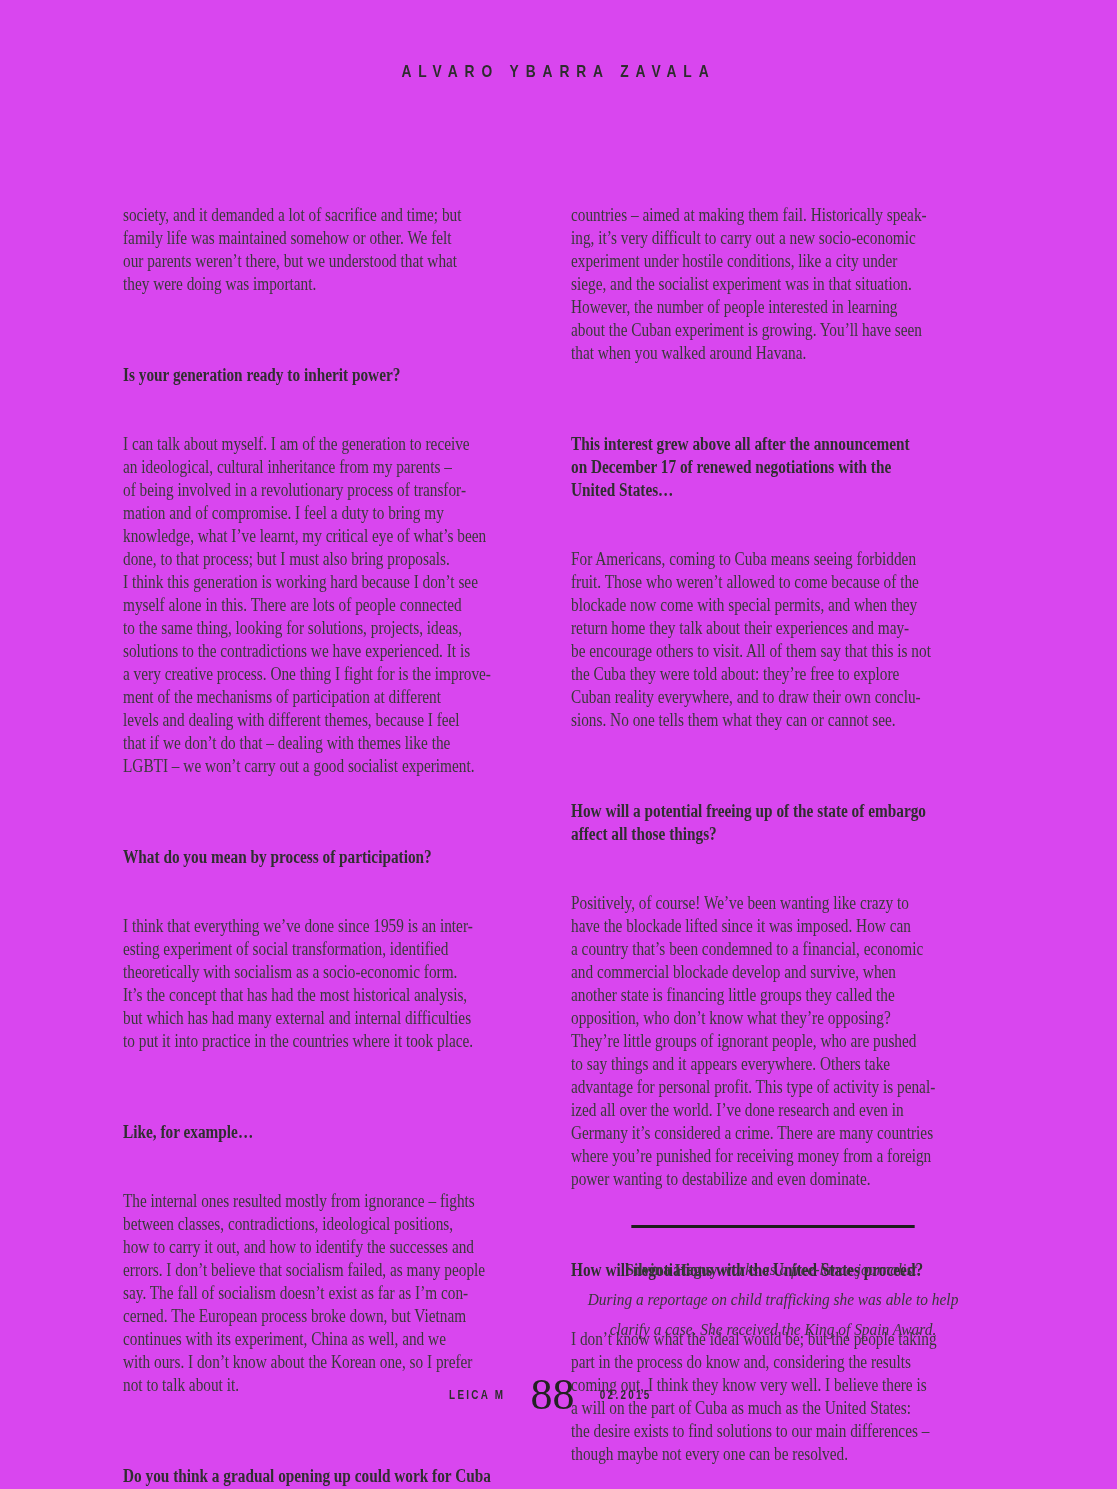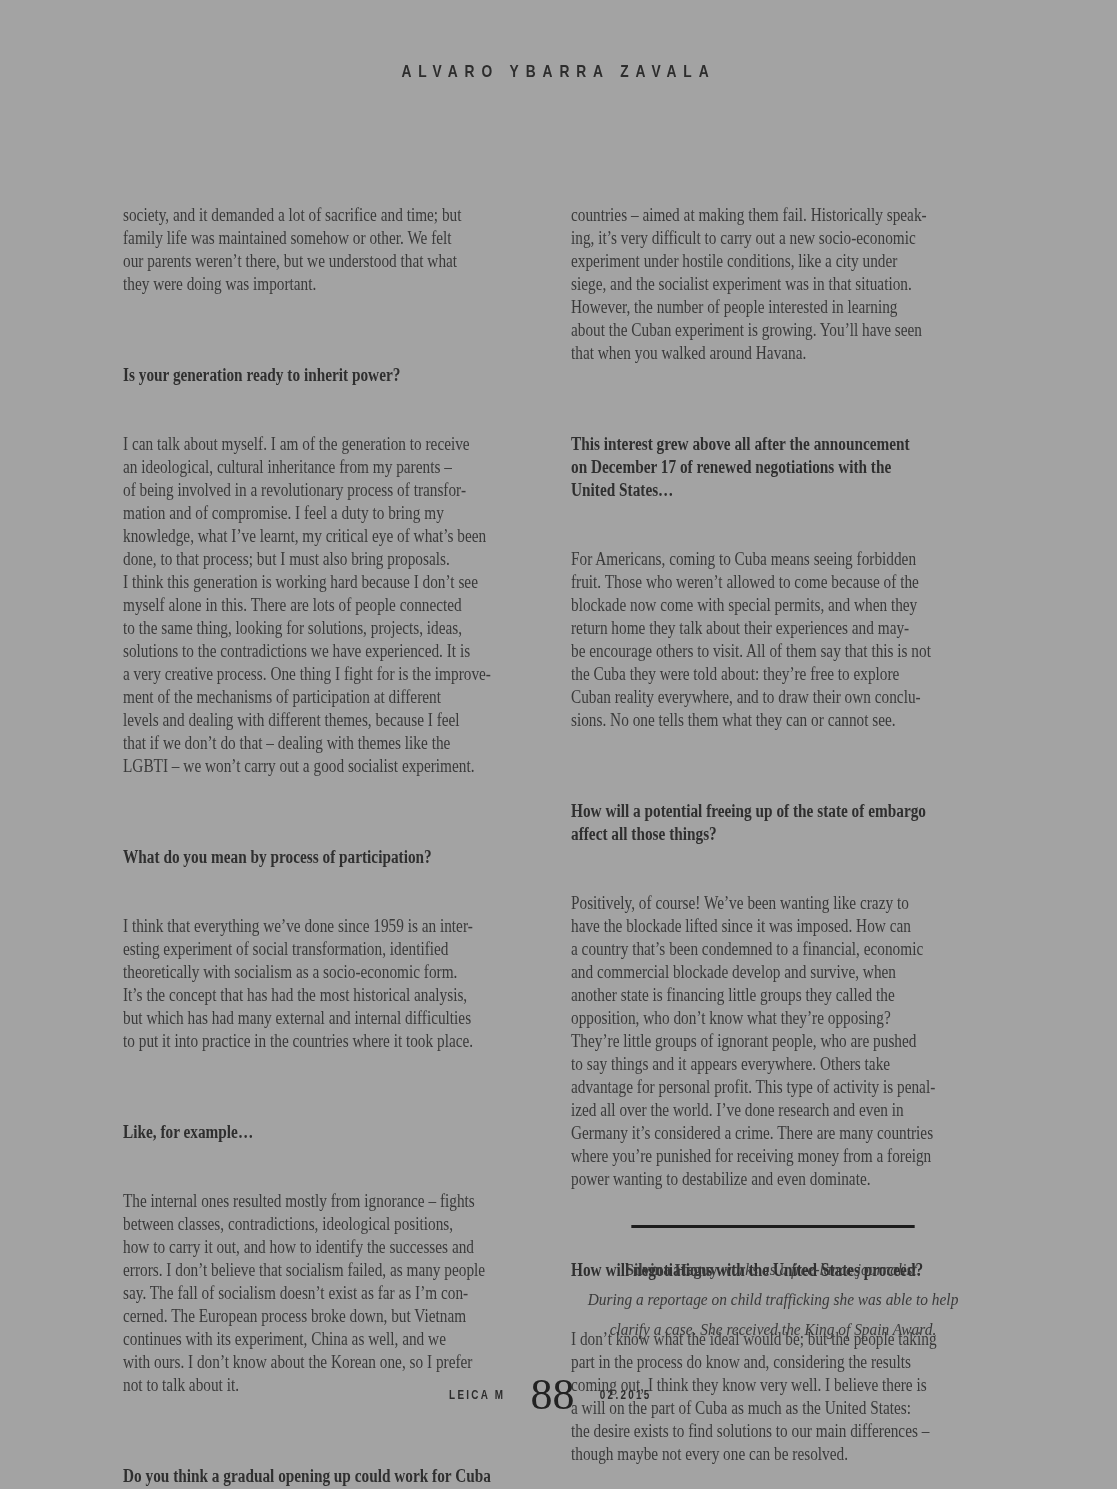--- a/index.html
+++ b/index.html
@@ -1,21 +1,21 @@
 <!DOCTYPE html>
 <html><head>
 <meta charset="utf-8">
 <style>
   html, body { margin: 0; padding: 0; background: #e8e8e8; }
   .page {
     position: relative;
     width: 1117px;
     height: 1489px;
     margin: 0 auto;
-    background: #a3a3a3;
+    background: #d946ef;
     font-family: "Liberation Serif", serif;
     overflow: hidden;
   }
   .masthead {
     position: absolute;
     top: 62px;
     left: 0;
     width: 100%;
     margin: 0;
     text-align: center;

